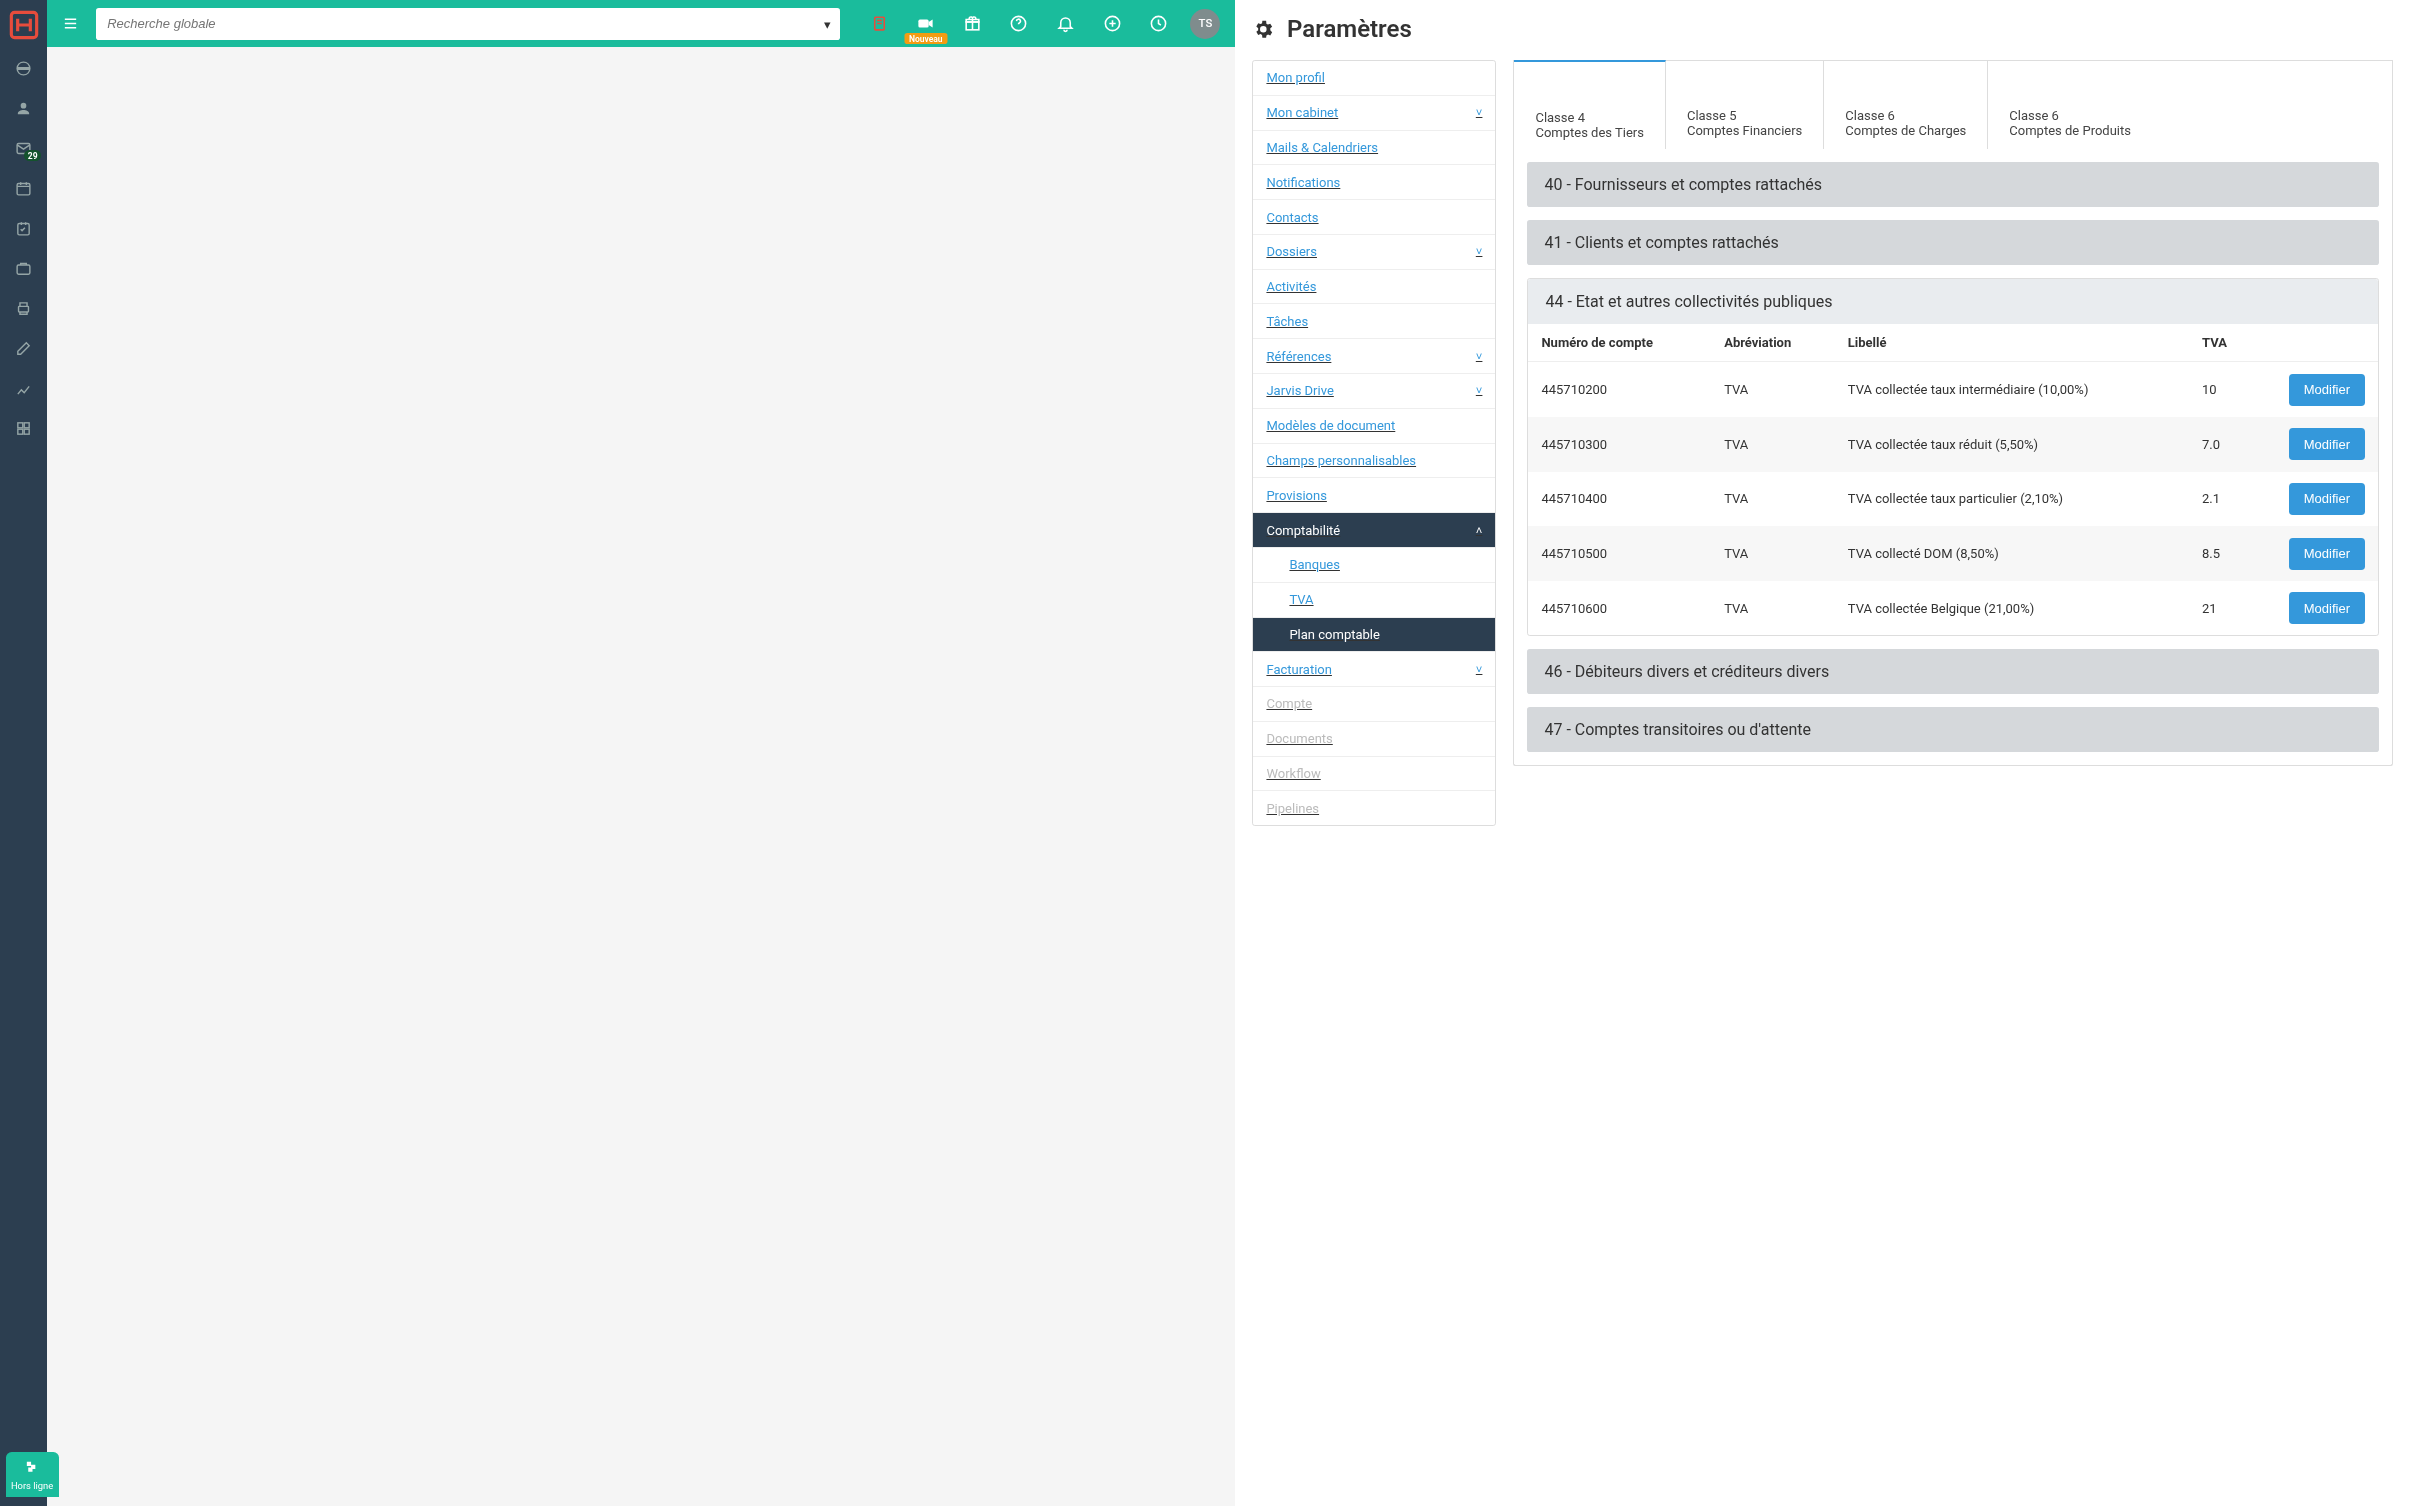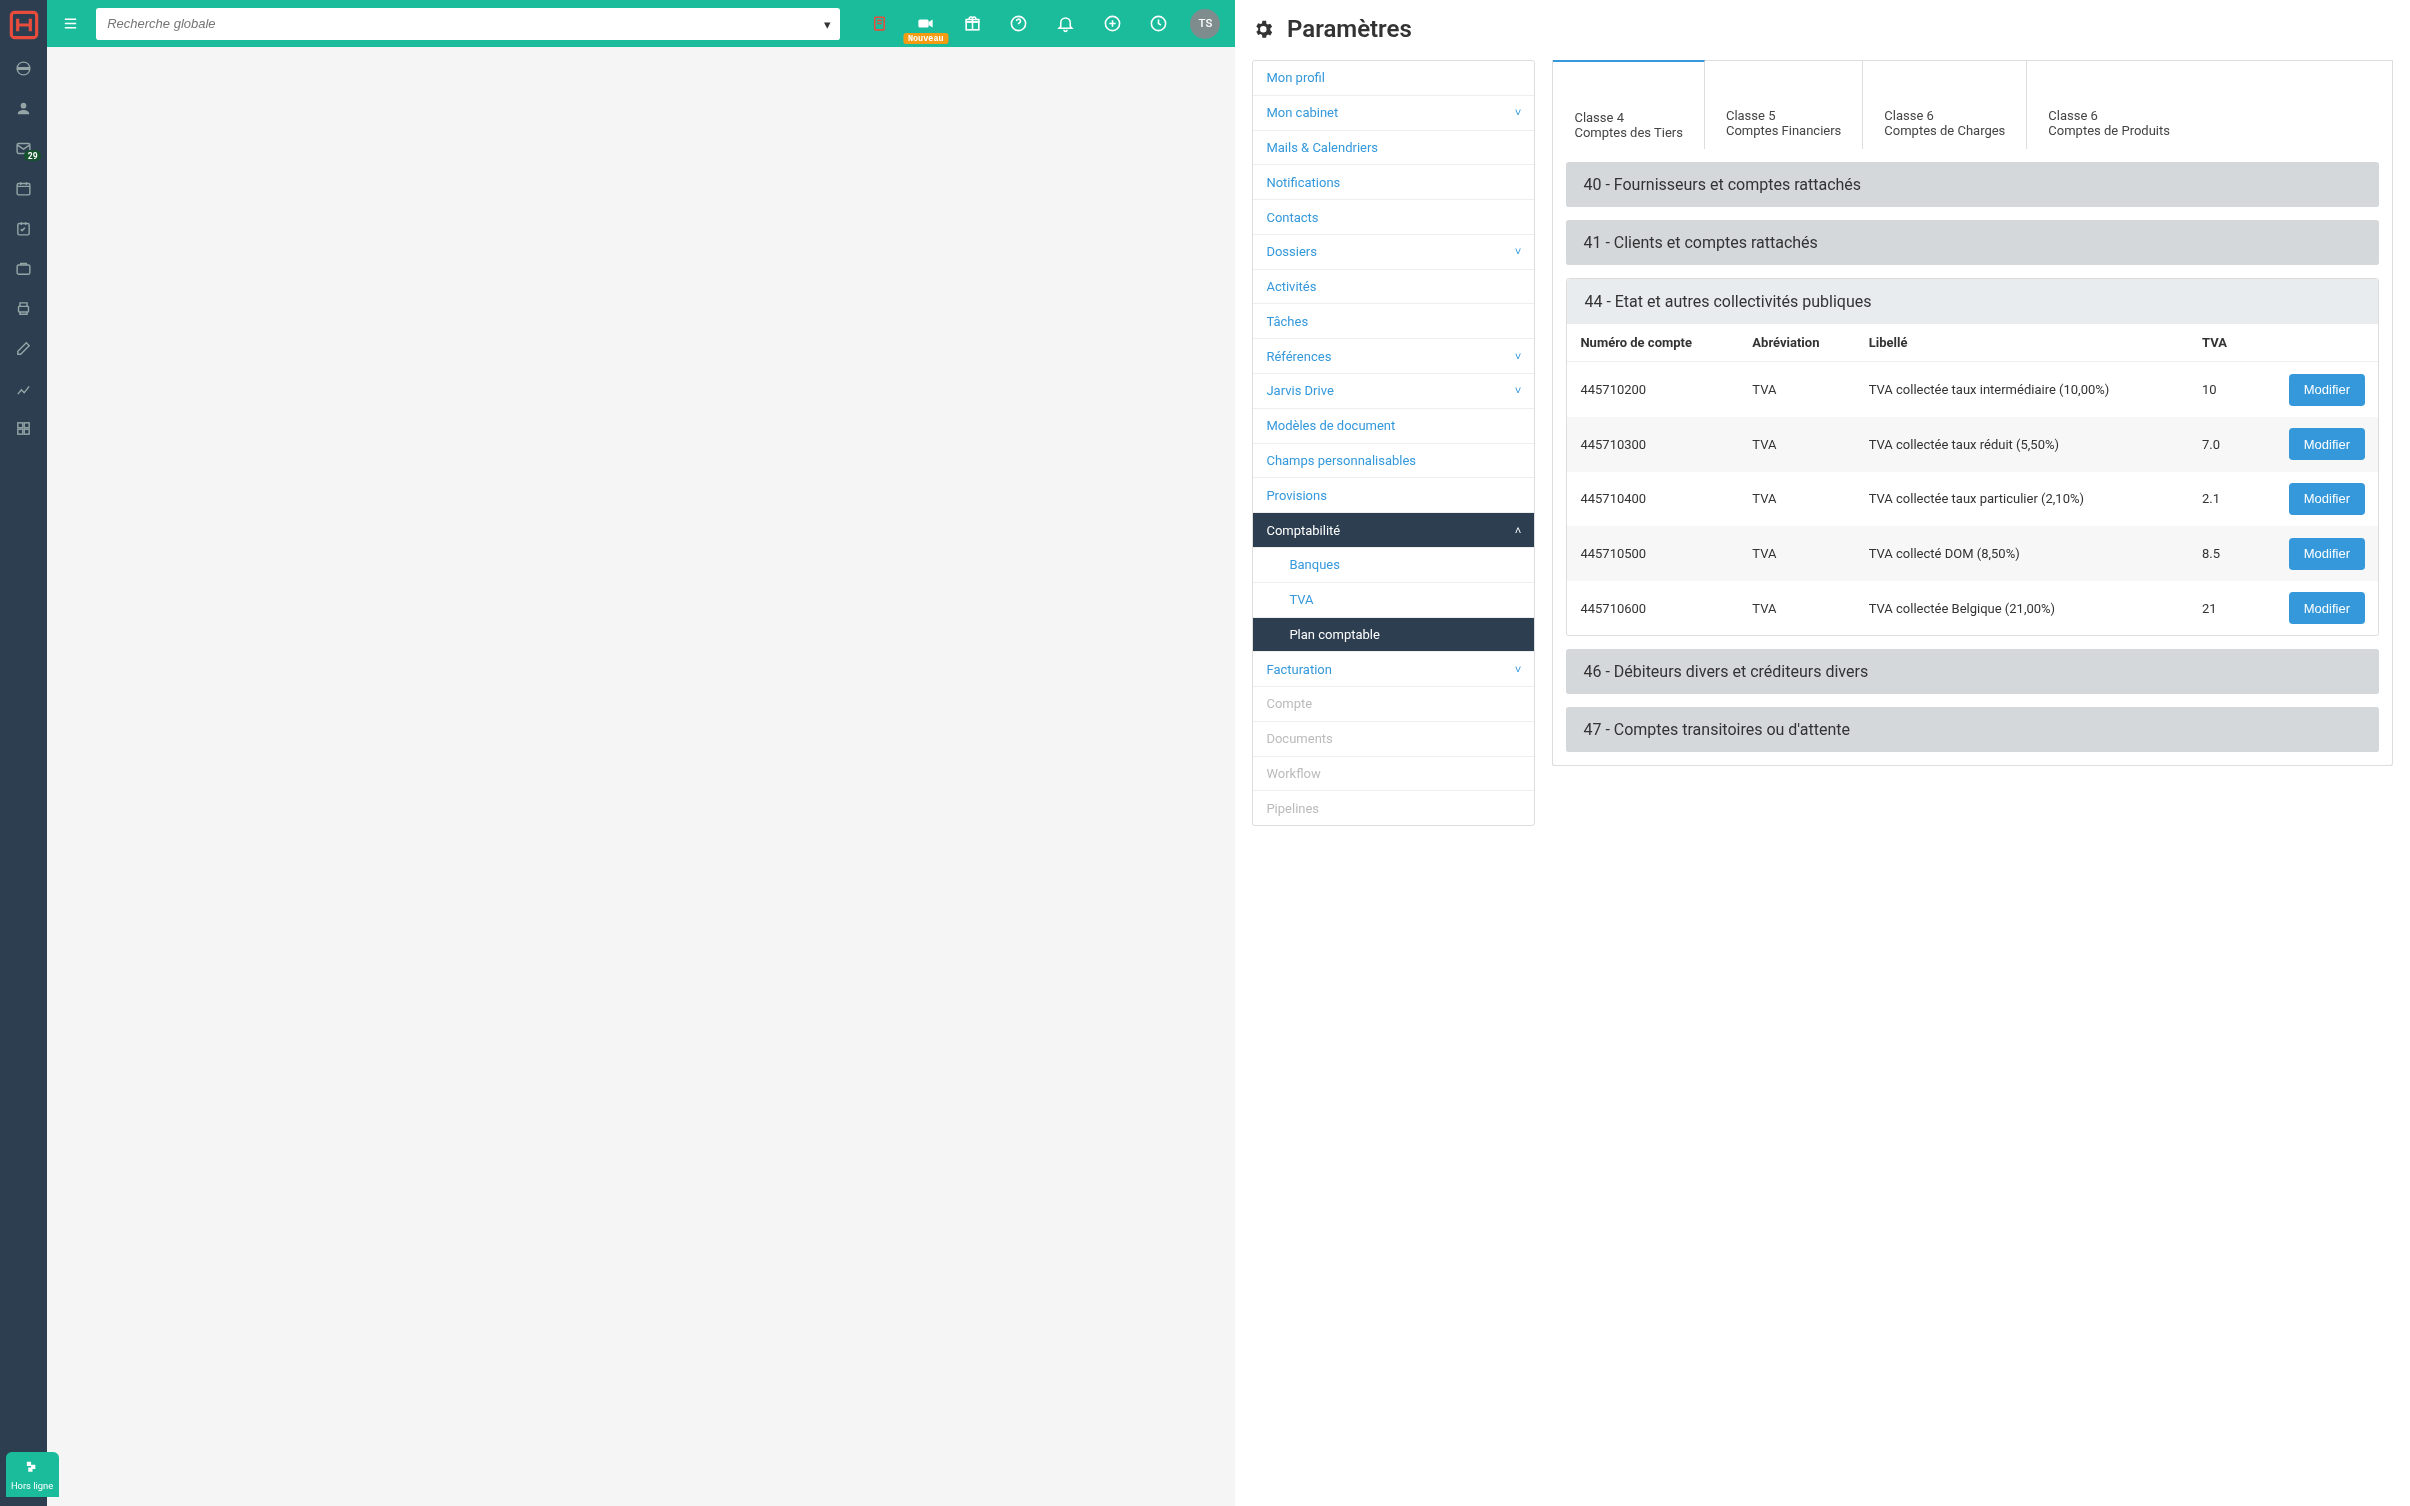--- a/index.html
+++ b/index.html
@@ -104,21 +104,20 @@
   color: #333;
 }
 .spacer { flex: 1; }
 .top-icons { display: flex; align-items: center; gap: 5.6px; }
 .top-icon {
   width: 41px; height: 38px;
   display: flex; align-items: center; justify-content: center;
   color: #fff;
   cursor: pointer;
   position: relative;
-  font-family: Liberation Mono, monospace;
 }
 .top-icon svg { width: 19px; height: 19px; }
 .nouveau-badge {
   position: absolute;
   bottom: -1.9px;
   left: 50%;
   transform: translateX(-50%);
   background: #f39c12;
   color: #fff;
   font-size: 8.5px;
@@ -150,25 +149,26 @@
   font-weight: 600;
   color: #333;
   margin-bottom: 17px;
 }
 .page-title svg { width: 22.6px; height: 22.6px; }
 
 .twocol { display: flex; gap: 17px; align-items: flex-start; }
 
 
 .sidemenu {
-  width: 283px;
+  width: 244px;
   border: 0.9px solid #ddd;
   border-radius: 2.8px;
   background: #fff;
   flex-shrink: 0;
+  text-decoration: underline;
 }
 .sidemenu-item {
   padding: 9.4px 13px;
   border-bottom: 0.9px solid #eee;
   color: #3498db;
   cursor: pointer;
   display: flex;
   justify-content: space-between;
   align-items: center;
   font-size: 13px;

